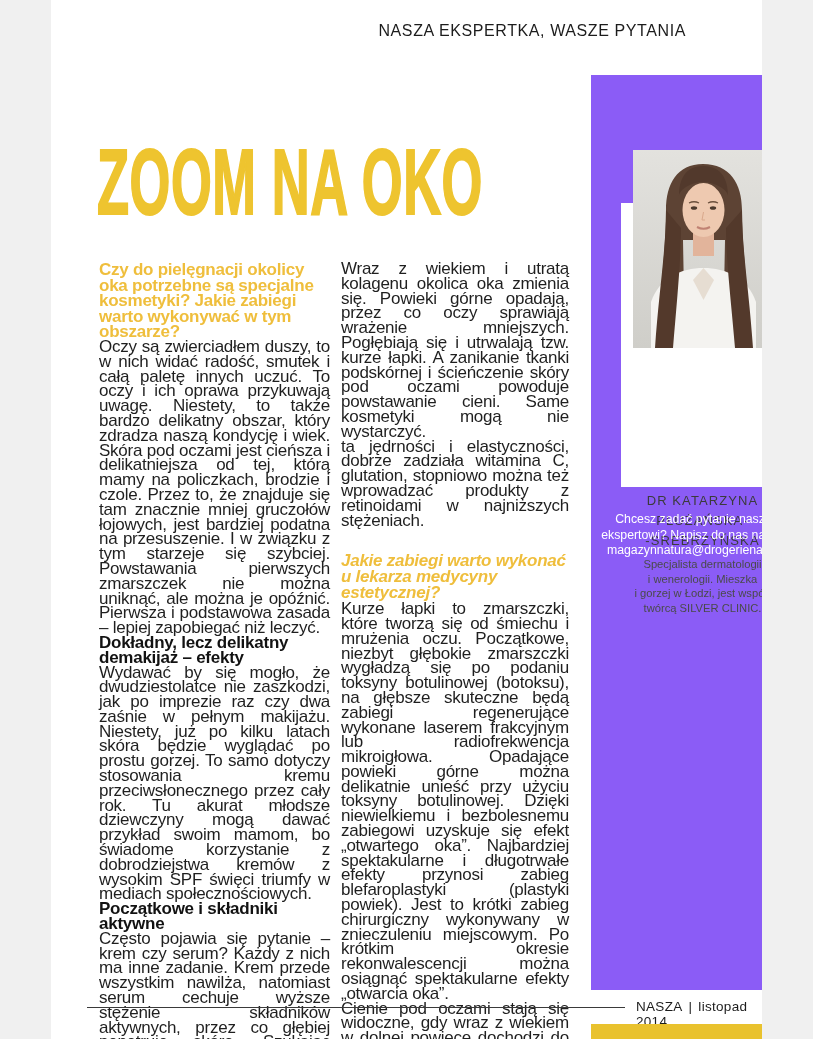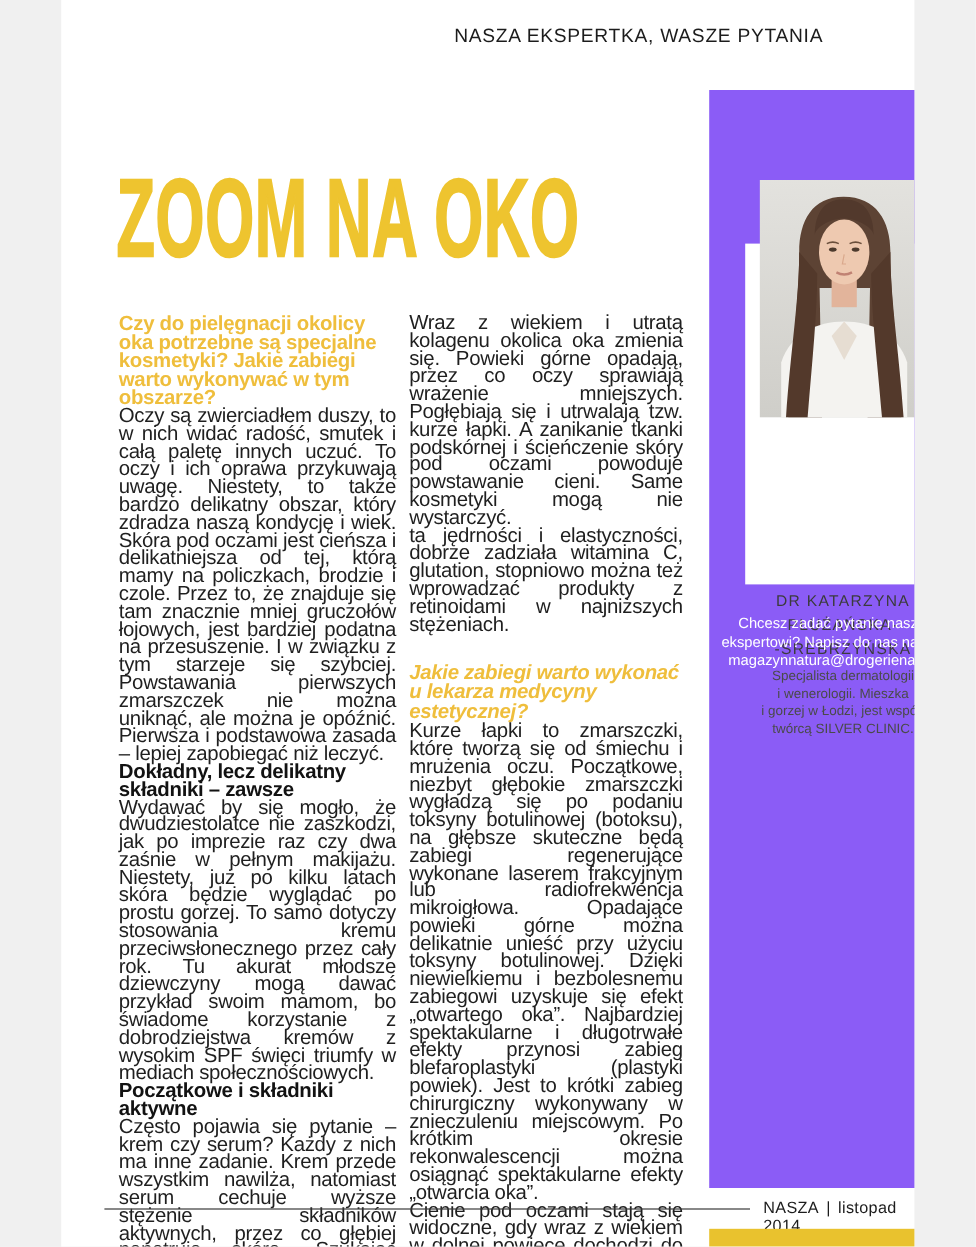--- a/index.html
+++ b/index.html
@@ -61,21 +61,21 @@
 <div class="page">
 
   <div class="header-title">NASZA EKSPERTKA, WASZE PYTANIA</div>
   <div class="header-bar"></div>
 
   <div class="main-title">ZOOM NA OKO</div>
 
   <div class="col col1">
     <p class="q-head">Czy do pielęgnacji okolicy oka potrzebne są specjalne kosmetyki? Jakie zabiegi warto wykonywać w tym obszarze?</p>
     <p class="para">Oczy są zwierciadłem duszy, to w nich widać radość, smutek i całą paletę innych uczuć. To oczy i ich oprawa przykuwają uwagę. Niestety, to także bardzo delikatny obszar, który zdradza naszą kondycję i wiek. Skóra pod oczami jest cieńsza i delikatniejsza od tej, którą mamy na policzkach, brodzie i czole. Przez to, że znajduje się tam znacznie mniej gruczołów łojowych, jest bardziej podatna na przesuszenie. I w związku z tym starzeje się szybciej. Powstawania pierwszych zmarszczek nie można uniknąć, ale można je opóźnić. Pierwsza i podstawowa zasada – lepiej zapobiegać niż leczyć.</p>
-    <p class="sub-head">Dokładny, lecz delikatny składniki – zawsze</p>
+    <p class="sub-head">Dokładny, lecz delikatny demakijaż – efekty</p>
     <p class="para">Wydawać by się mogło, że dwudziestolatce nie zaszkodzi, jak po imprezie raz czy dwa zaśnie w pełnym makijażu. Niestety, już po kilku latach skóra będzie wyglądać po prostu gorzej. To samo dotyczy stosowania kremu przeciwsłonecznego przez cały rok. Tu akurat młodsze dziewczyny mogą dawać przykład swoim mamom, bo świadome korzystanie z dobrodziejstwa kremów z wysokim SPF święci triumfy w mediach społecznościowych.</p>
     <p class="sub-head">Początkowe i składniki aktywne</p>
     <p class="para">Często pojawia się pytanie – krem czy serum? Każdy z nich ma inne zadanie. Krem przede wszystkim nawilża, natomiast serum cechuje wyższe stężenie składników aktywnych, przez co głębiej penetruje skórę. Szukając serum pod oczy sprawdzamy, jakie składniki aktywne się w nim znajdują i na tej podstawie dobieramy produkt odpowiedni dla naszej skóry. Jeśli problemem są cienie i obrzęki – pomocne będą kosmetyki z arniką, kasztanowcem, rumiankiem, kofeiną, hesperydyną czy siarczanem dekstranu. Przy bardzo suchej skórze pod oczami doskonale sprawdzą się preparaty z dodatkiem kwasu hialuronowego (Uwaga! Może powodować podrażnienia, warto zrobić próbę uczuleniową). Jeśli problemem jest utra-</p>
   </div>
 
   <div class="col col2">
     <p class="para">Wraz z wiekiem i utratą kolagenu okolica oka zmienia się. Powieki górne opadają, przez co oczy sprawiają wrażenie mniejszych. Pogłębiają się i utrwalają tzw. kurze łapki. A zanikanie tkanki podskórnej i ścieńczenie skóry pod oczami powoduje powstawanie cieni. Same kosmetyki mogą nie wystarczyć.</p>
     <p class="para">ta jędrności i elastyczności, dobrze zadziała witamina C, glutation, stopniowo można też wprowadzać produkty z retinoidami w najniższych stężeniach.</p>
     <p class="q-head spaced">Jakie zabiegi warto wykonać u lekarza medycyny estetycznej?</p>
     <p class="para">Kurze łapki to zmarszczki, które tworzą się od śmiechu i mrużenia oczu. Początkowe, niezbyt głębokie zmarszczki wygładzą się po podaniu toksyny botulinowej (botoksu), na głębsze skuteczne będą zabiegi regenerujące wykonane laserem frakcyjnym lub radiofrekwencja mikroigłowa. Opadające powieki górne można delikatnie unieść przy użyciu toksyny botulinowej. Dzięki niewielkiemu i bezbolesnemu zabiegowi uzyskuje się efekt „otwartego oka”. Najbardziej spektakularne i długotrwałe efekty przynosi zabieg blefaroplastyki (plastyki powiek). Jest to krótki zabieg chirurgiczny wykonywany w znieczuleniu miejscowym. Po krótkim okresie rekonwalescencji można osiągnąć spektakularne efekty „otwarcia oka”.</p>

